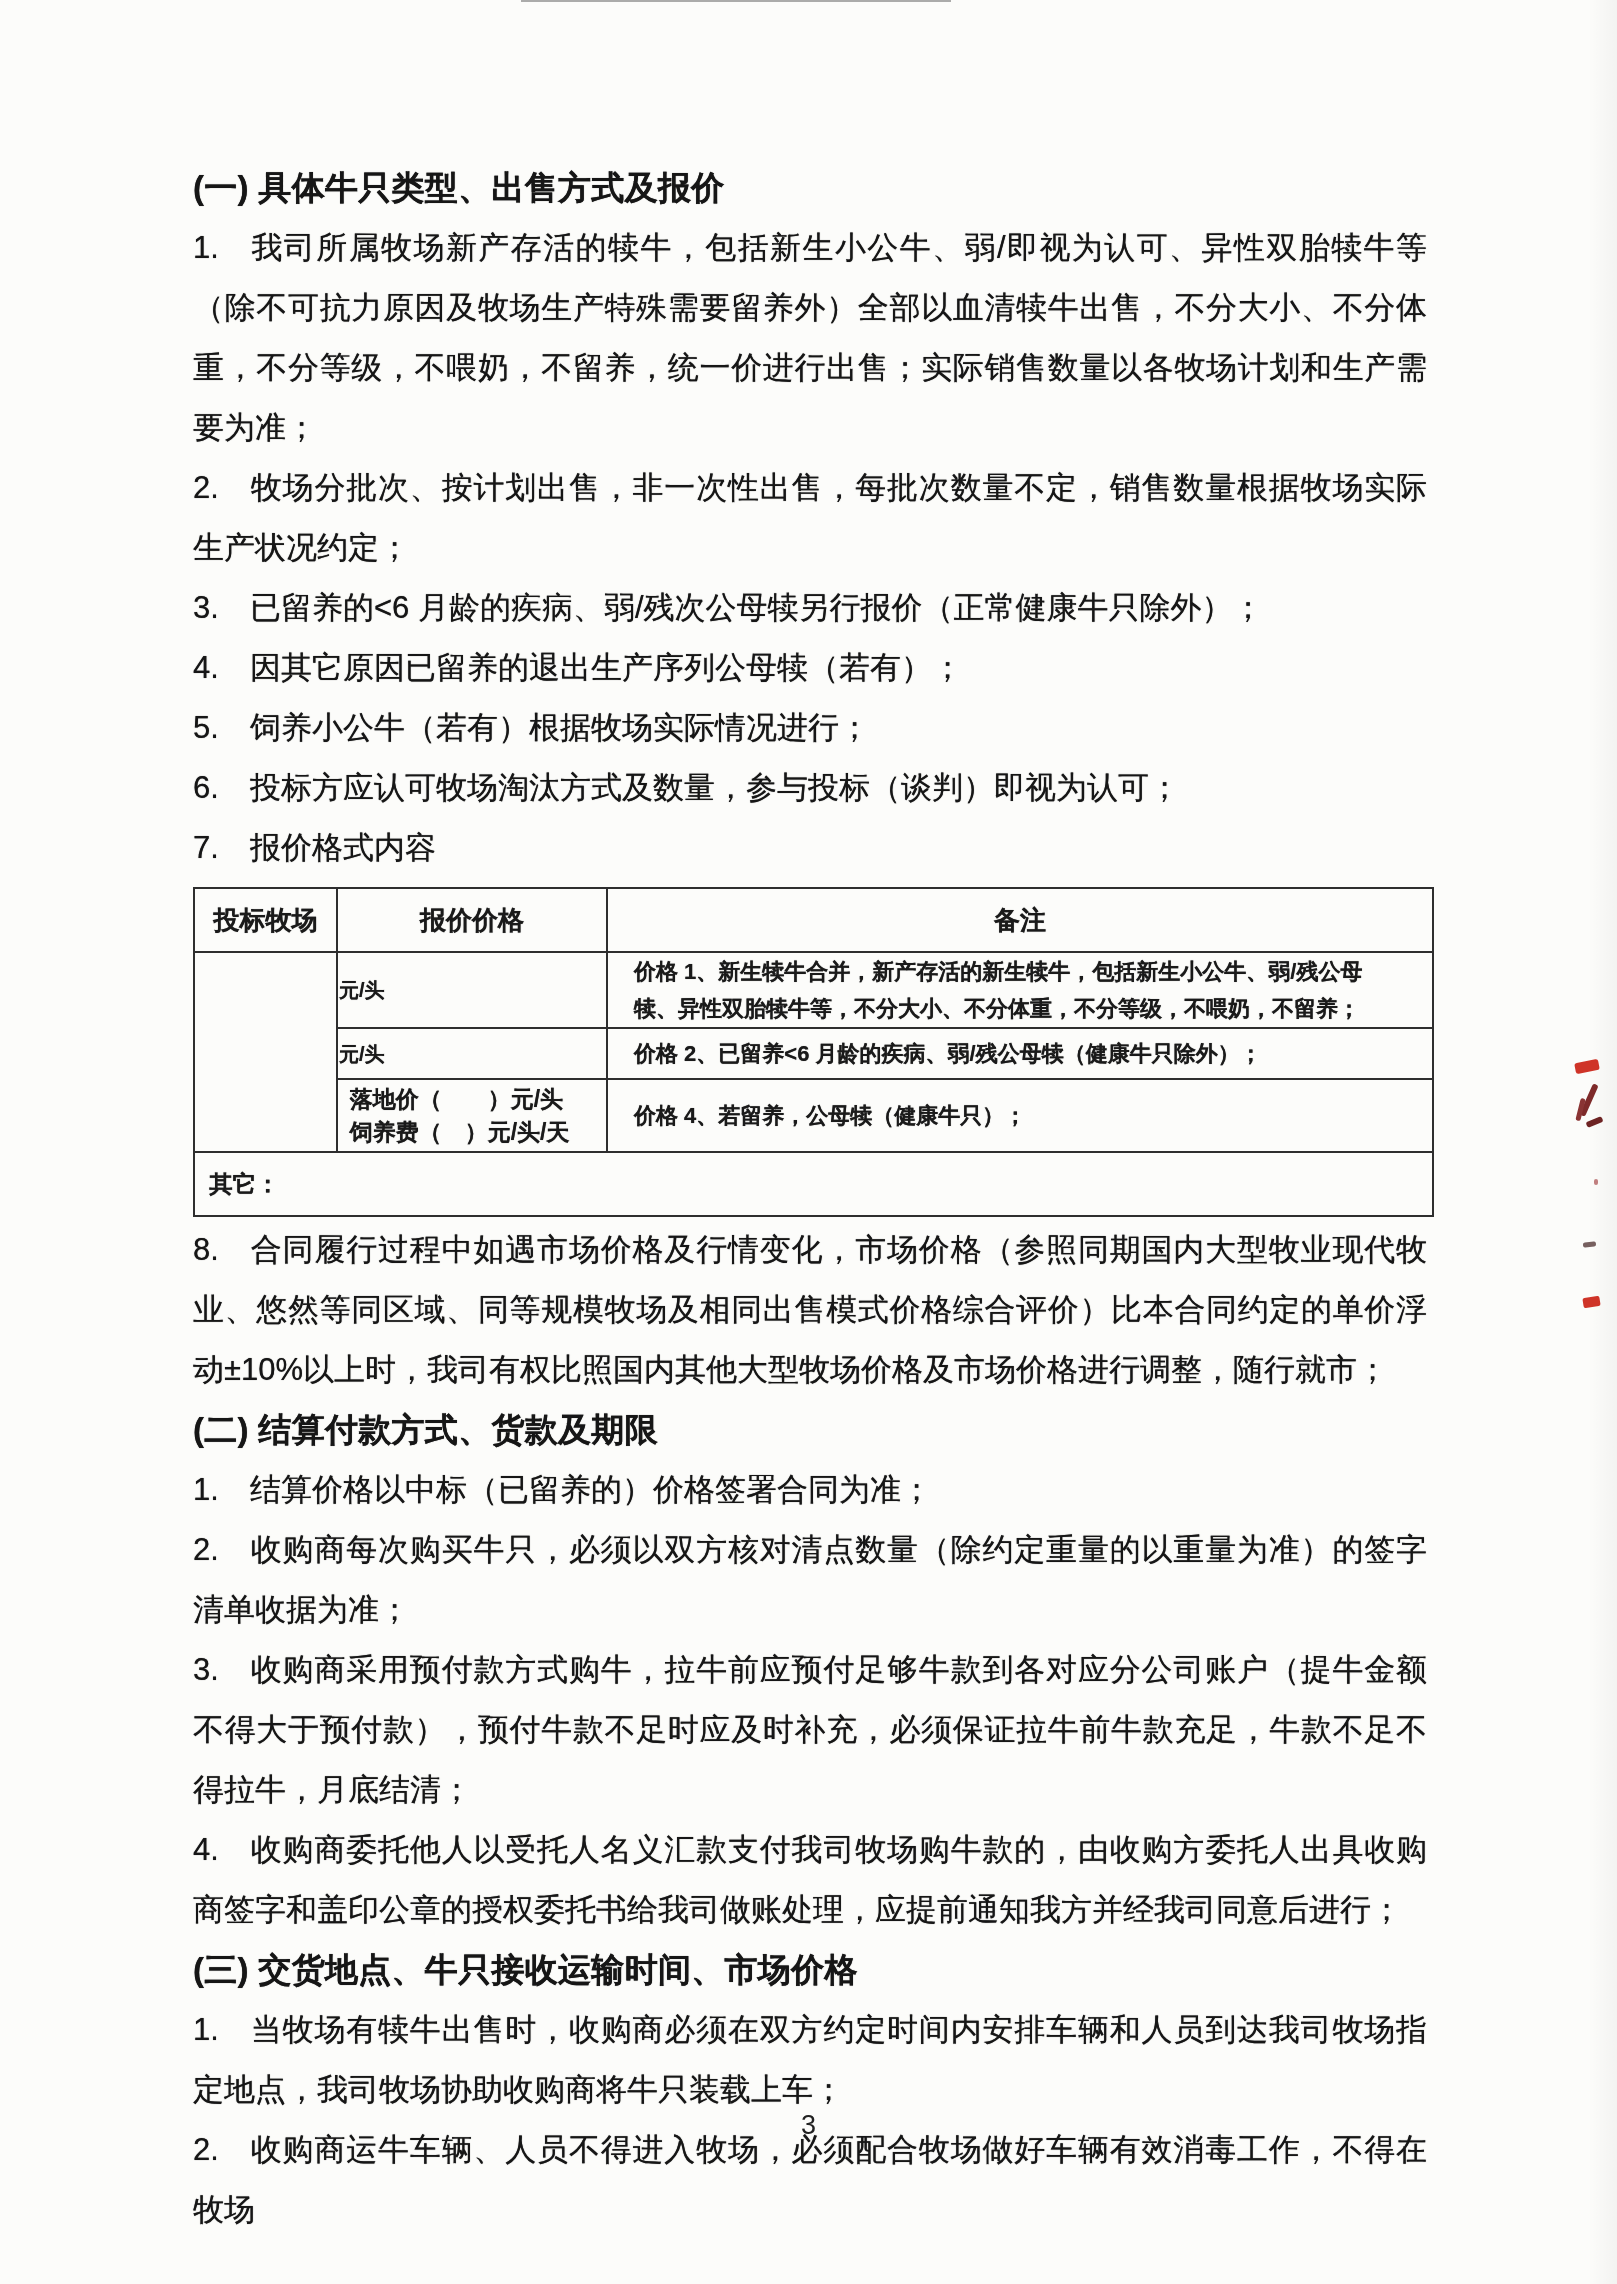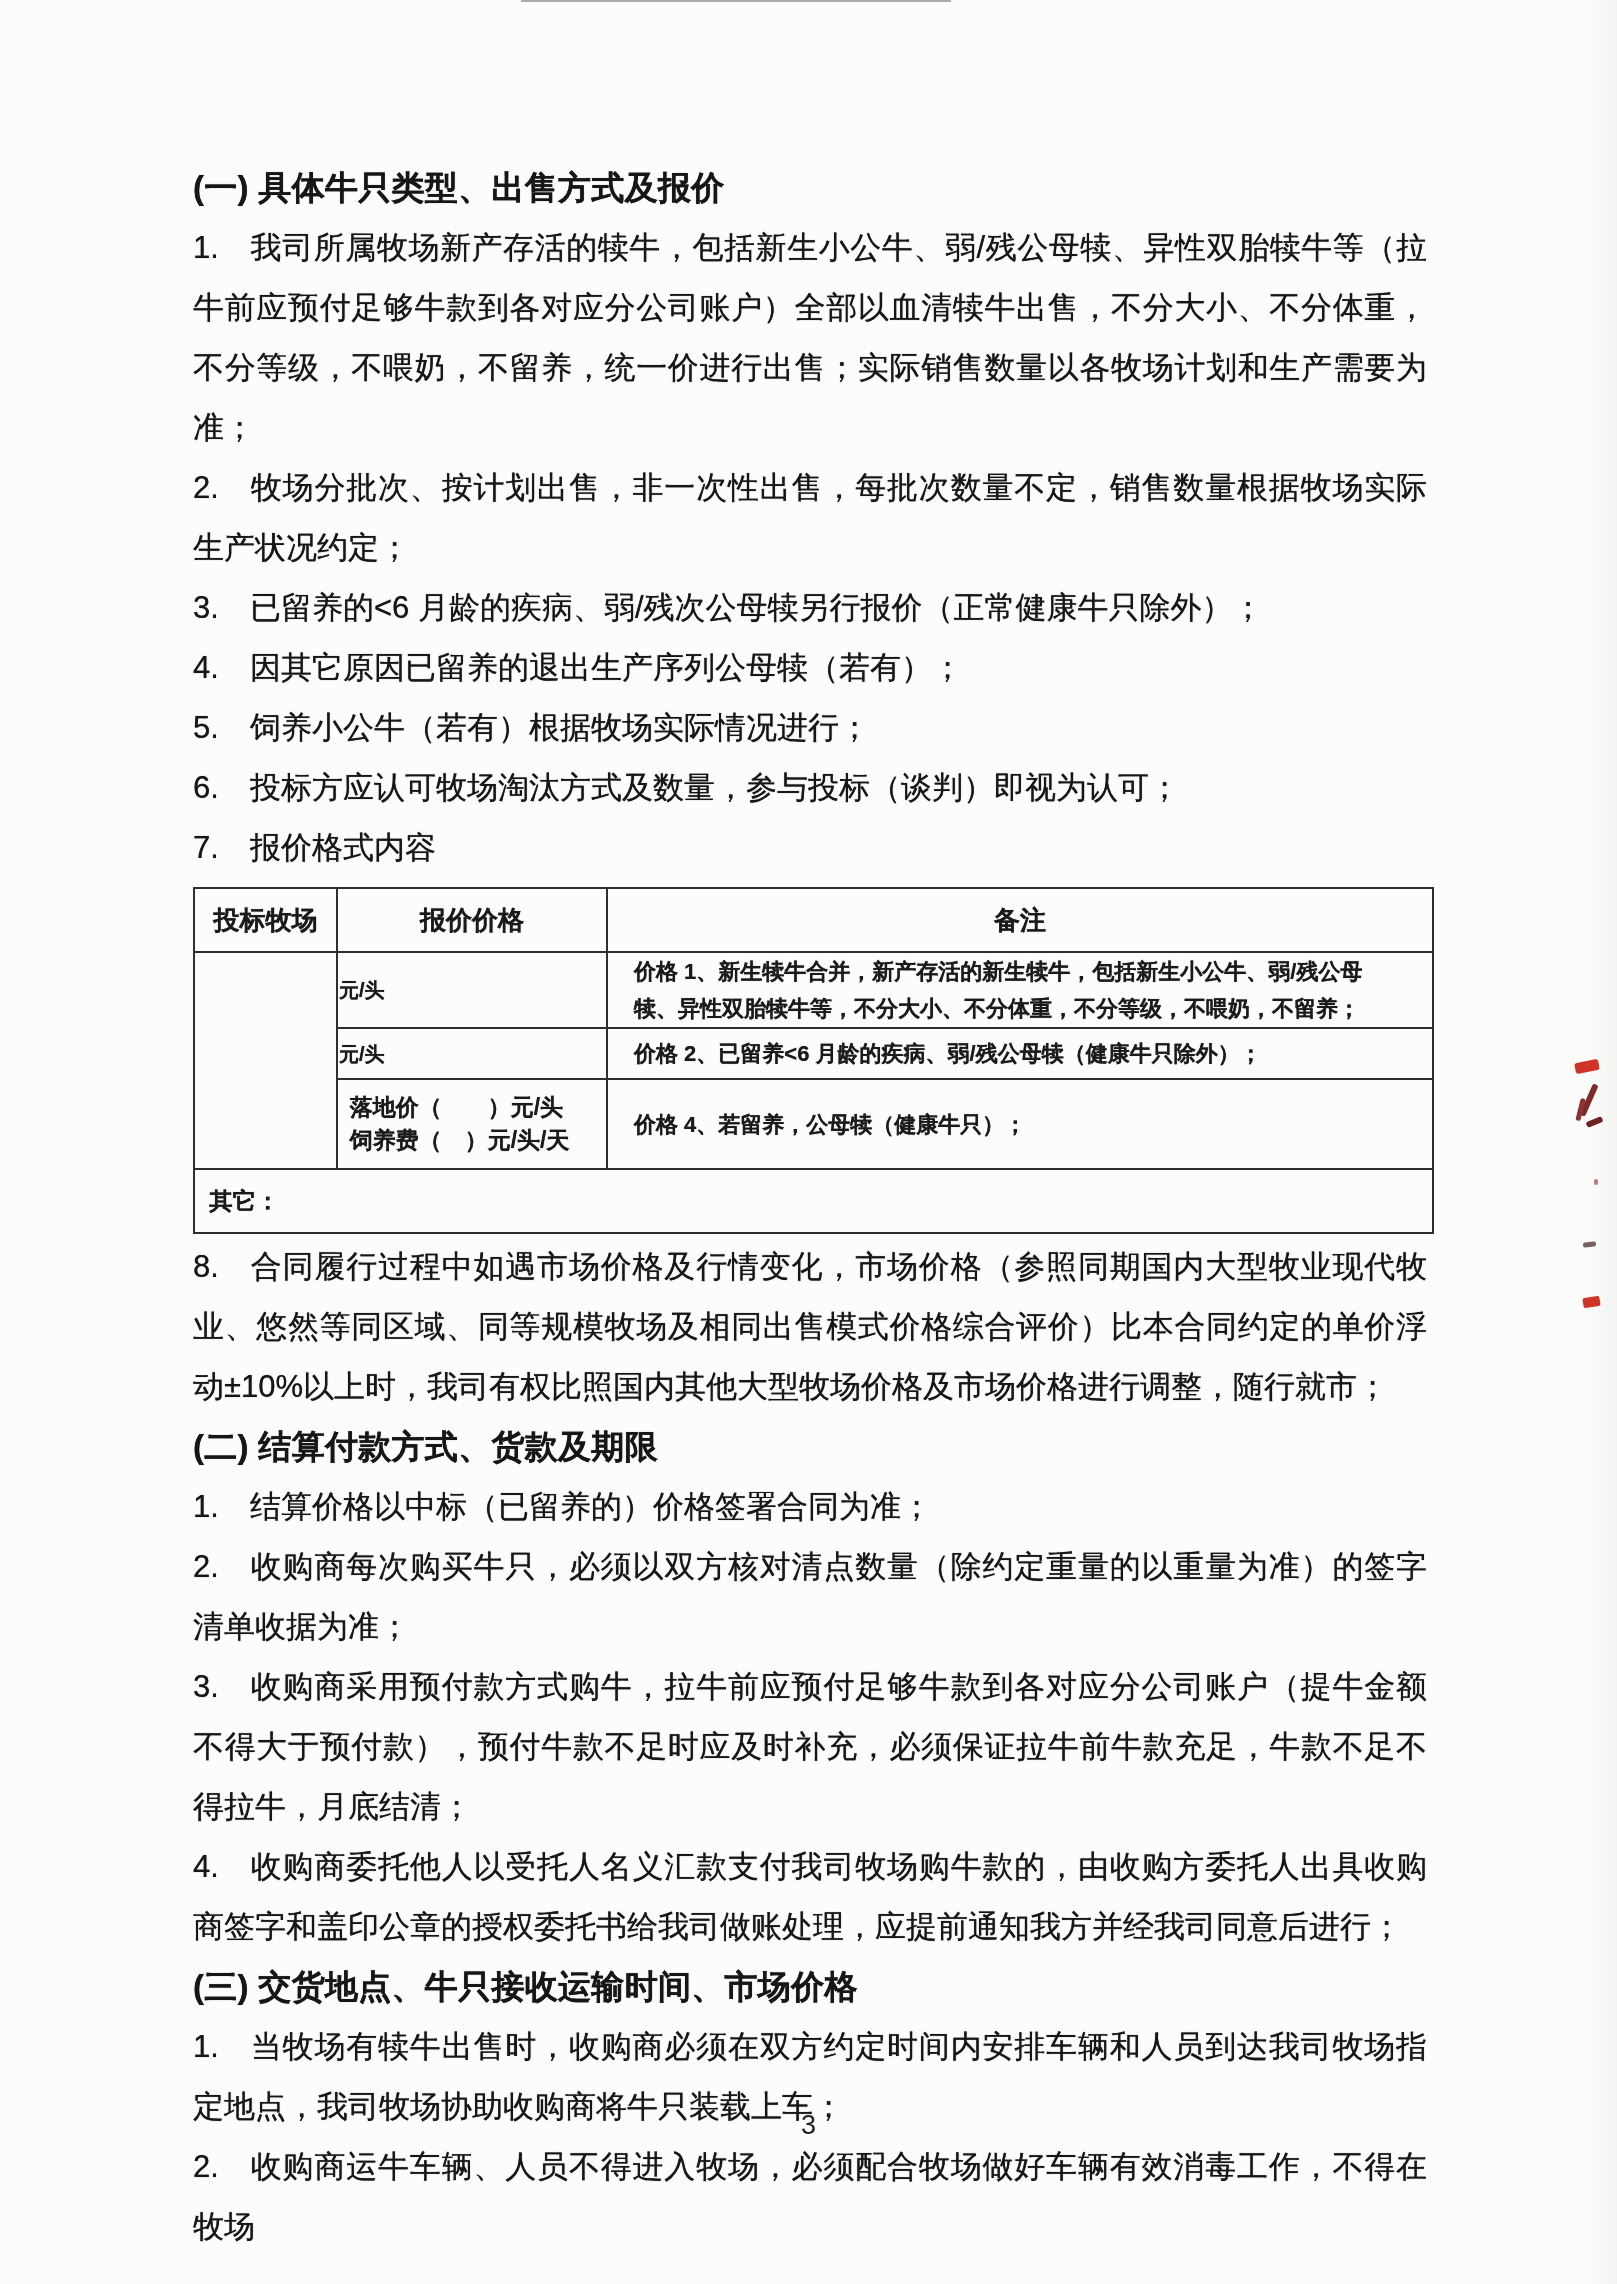--- a/index.html
+++ b/index.html
@@ -47,21 +47,21 @@
   table.quote-table col.c2{width:270px;}
   table.quote-table col.c3{width:826px;}
   table.quote-table th,table.quote-table td{
     border:2.6px solid #2e2e2e;
     font-weight:700;color:#1a1a1a;
     text-shadow:0 0 0.7px rgba(0,0,0,.75);
   }
   table.quote-table thead th{
     height:55px;font-size:26px;text-align:center;vertical-align:middle;
   }
-  tr.r1{height:74px;} tr.r2{height:51px;} tr.r3{height:90px;} tr.rf{height:55px;}
+  tr.r1{height:74px;} tr.r2{height:51px;} tr.r3{height:73px;} tr.rf{height:55px;}
   td.price{
     vertical-align:middle;
     font-size:20px;line-height:30px;
   }
   td.price-lines{
     text-align:left;padding-left:11.7px;font-size:23px;line-height:33px;
   }
   td.note{
     text-align:left;vertical-align:middle;
     font-size:22px;line-height:37px;padding:0 26px;
@@ -87,21 +87,21 @@
 <body>
 
 <div class="page">
   <div class="edge-shade"></div>
   <div class="top-sliver"></div>
 
   <div class="doc">
 
     <h2 class="sec-heading">(一) 具体牛只类型、出售方式及报价</h2>
 
-    <p class="item"><span class="num">1.</span><span class="txt">我司所属牧场新产存活的犊牛，包括新生小公牛、弱/残公母犊、异性双胎犊牛等（拉牛前应预付足够牛款到各对应分公司账户）全部以血清犊牛出售，不分大小、不分体重，不分等级，不喂奶，不留养，统一价进行出售；实际销售数量以各牧场计划和生产需要为准；</span></p>
+    <p class="item"><span class="num">1.</span><span class="txt">我司所属牧场新产存活的犊牛，包括新生小公牛、弱/即视为认可、异性双胎犊牛等（除不可抗力原因及牧场生产特殊需要留养外）全部以血清犊牛出售，不分大小、不分体重，不分等级，不喂奶，不留养，统一价进行出售；实际销售数量以各牧场计划和生产需要为准；</span></p>
     <p class="item"><span class="num">2.</span><span class="txt">牧场分批次、按计划出售，非一次性出售，每批次数量不定，销售数量根据牧场实际生产状况约定；</span></p>
     <p class="item"><span class="num">3.</span><span class="txt">已留养的&lt;6 月龄的疾病、弱/残次公母犊另行报价（正常健康牛只除外）；</span></p>
     <p class="item"><span class="num">4.</span><span class="txt">因其它原因已留养的退出生产序列公母犊（若有）；</span></p>
     <p class="item"><span class="num">5.</span><span class="txt">饲养小公牛（若有）根据牧场实际情况进行；</span></p>
     <p class="item"><span class="num">6.</span><span class="txt">投标方应认可牧场淘汰方式及数量，参与投标（谈判）即视为认可；</span></p>
     <p class="item"><span class="num">7.</span><span class="txt">报价格式内容</span></p>
 
     <table class="quote-table">
       <colgroup>
           <col class="c1">

